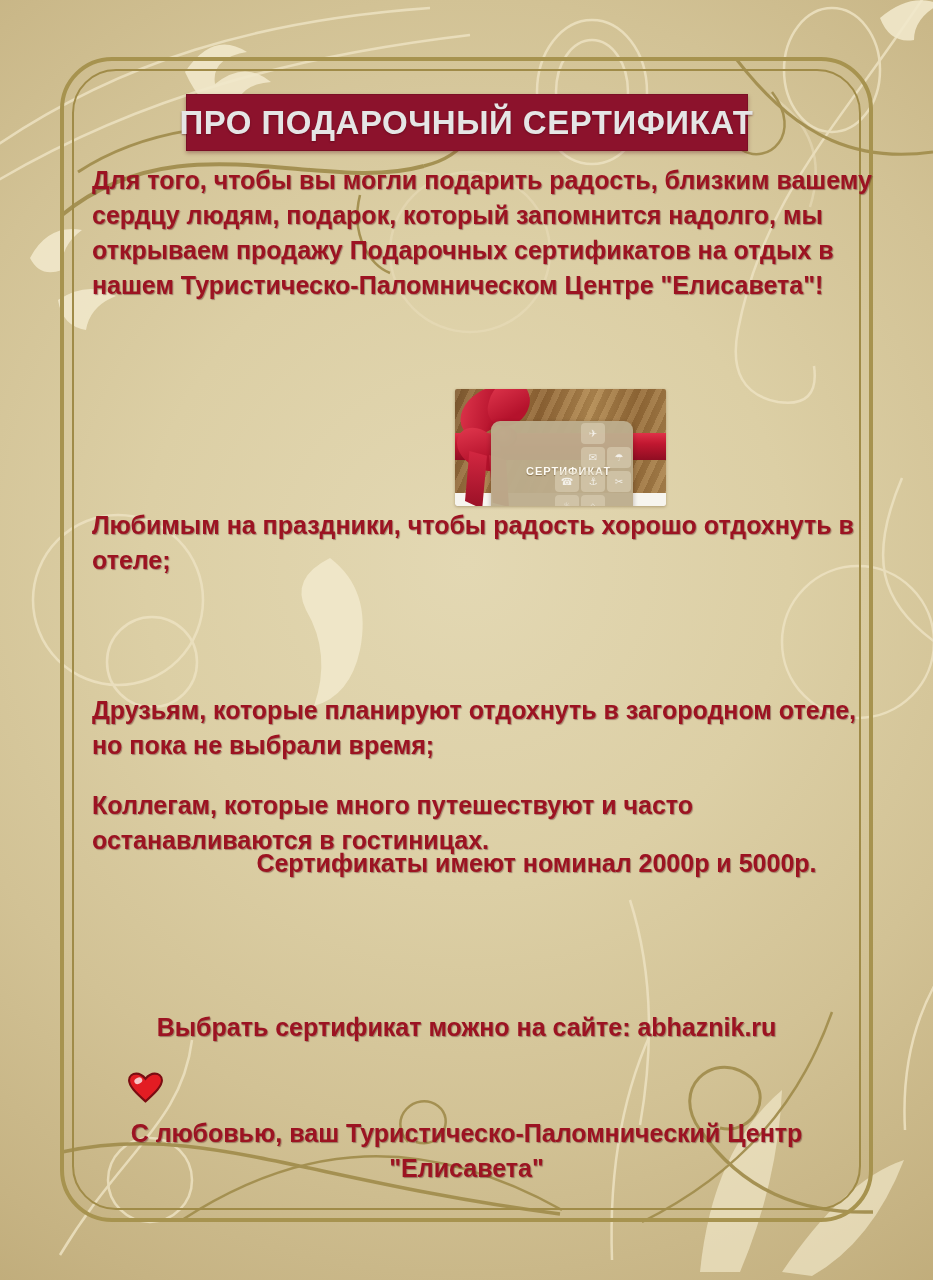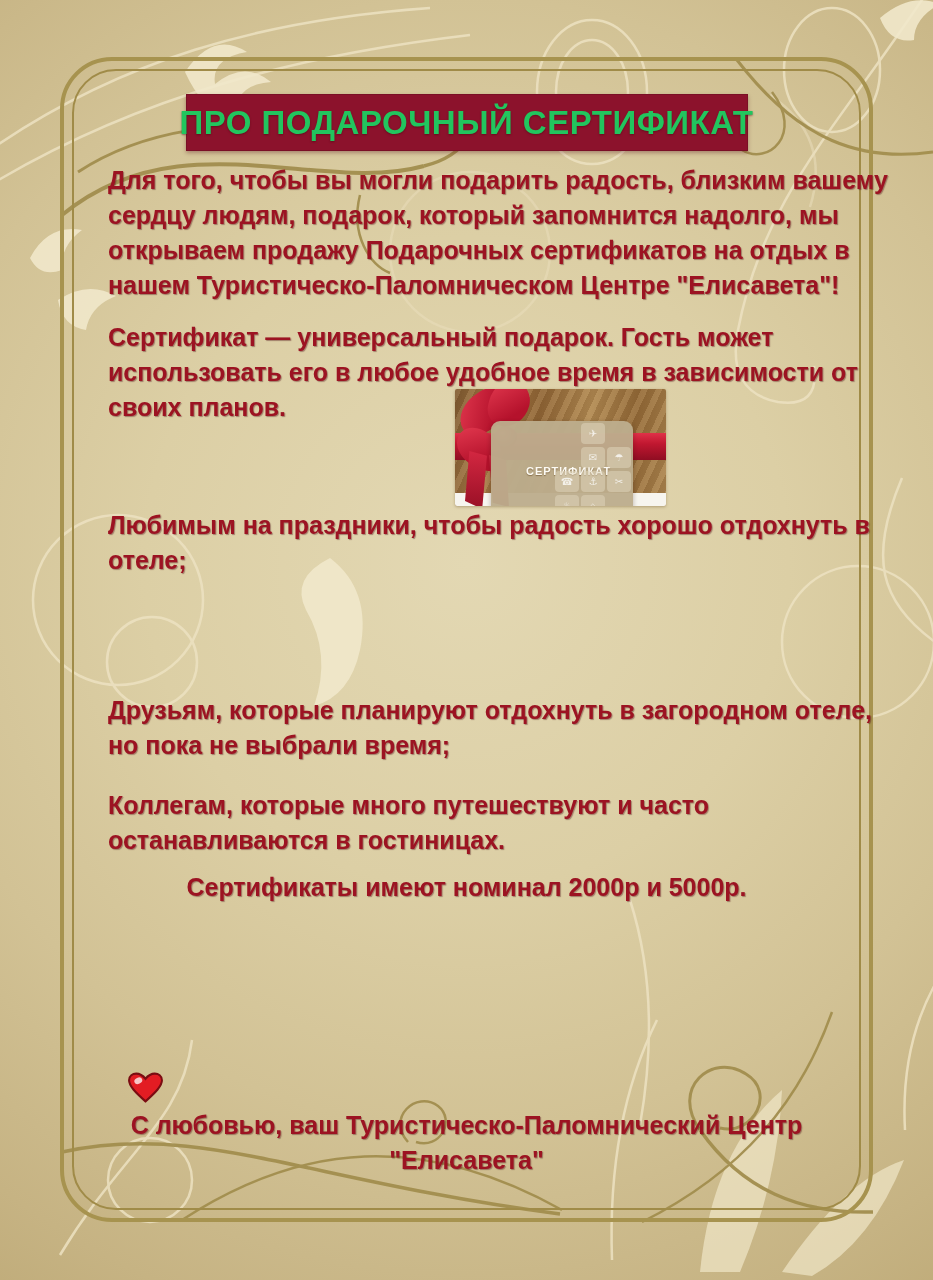--- a/index.html
+++ b/index.html
@@ -27,30 +27,30 @@
   }
 
   .banner{
     position:absolute; top:94px; left:50%; transform:translateX(-50%);
     width:562px; height:57px;
     background:#8c122c;
     box-shadow:0 2px 4px rgba(80,10,20,.35), inset 0 0 0 1px #7a0f26;
     display:flex; align-items:center; justify-content:center;
   }
   .banner span{
-    color:#22c55e; font-size:33px; font-weight:700; letter-spacing:.5px;
+    color:#e5e5e5; font-size:33px; font-weight:700; letter-spacing:.5px;
     text-shadow:0 1px 2px rgba(70,5,15,.5); white-space:nowrap;
   }
 
   .txt{
     position:absolute; color:#9c1322; font-weight:700;
     font-size:25px; line-height:35px;
     text-shadow:1px 1px 1px rgba(72,8,16,.4);
   }
-  .left-col{ left:108px; width:782px; text-align:left; }
+  .left-col{ left:92px; width:782px; text-align:left; }
   .center-col{ left:50%; transform:translateX(-50%); text-align:center; }
 
   
   .gift-photo{
     position:absolute; left:455px; top:389px; width:211px; height:117px;
     overflow:hidden; border-radius:2px;
     background:
       repeating-linear-gradient(115deg, rgba(255,230,190,.10) 0 6px, rgba(60,30,5,.10) 6px 13px),
       linear-gradient(100deg,#7e5a31 0%,#a87c48 18%,#8f6536 38%,#b08952 60%,#936a38 80%,#ad8751 100%);
     box-shadow:0 1px 3px rgba(90,60,20,.35);
@@ -80,21 +80,21 @@
     text-shadow:0 1px 1px rgba(90,60,20,.5);
     padding-left:24px;
   }
   .tile{
     position:absolute; width:24px; height:21px; border-radius:4px;
     background:rgba(222,212,185,.55);
     color:rgba(255,255,255,.75); font-size:10px;
     display:flex; align-items:center; justify-content:center;
   }
 
-  .footer-line{ display:flex; align-items:center; justify-content:space-between; gap:4px; flex-wrap:wrap; }
+  .footer-line{ display:flex; align-items:center; justify-content:space-between; gap:12px; flex-wrap:wrap; }
   .heart{ width:37px; height:33px; flex:0 0 auto; margin-right:2px; }
 </style>
 </head>
 <body>
 
 <div class="page">
 
   <svg class="deco" viewBox="0 0 933 1280">
     <g fill="none" stroke="#ede2c2" stroke-width="2.5" opacity="0.85">
       <path d="M -10 150 C 120 60, 260 20, 430 8"></path>
@@ -147,21 +147,20 @@
   <div class="frame-outer">
     <div class="frame-inner"></div>
   </div>
 
   <div class="banner">
     <span>ПРО ПОДАРОЧНЫЙ СЕРТИФИКАТ</span>
   </div>
 
   <div class="txt left-col" style="top:163px;">Для того, чтобы вы могли подарить радость, близким вашему сердцу людям, подарок, который запомнится надолго, мы открываем продажу Подарочных сертификатов на отдых в нашем Туристическо-Паломническом Центре "Елисавета"!</div>
 
-  <div class="txt left-col" style="top:320px;">Сертификат — универсальный подарок. Гость может использовать его в любое удобное время в зависимости от своих планов.</div>
 
   <div class="gift-photo">
     <div class="photo-white-strip"></div>
     <div class="ribbon-band"></div>
     <div class="bow-loop loop1"></div>
     <div class="bow-loop loop2"></div>
     <div class="bow-loop loop3"></div>
     <div class="bow-tail tail1"></div>
     <div class="bow-tail tail2"></div>
     <div class="bow-knot"></div>
@@ -176,21 +175,22 @@
       <span class="tile" style="left:64px;  top:74px;">♨</span>
       <span class="tile" style="left:90px;  top:74px;">⌂</span>
     </div>
   </div>
 
 
   <div class="txt left-col" style="top:508px;">Любимым на праздники, чтобы радость хорошо отдохнуть в отеле;</div>
   <div class="txt left-col" style="top:788px;">Коллегам, которые много путешествуют и часто останавливаются в гостиницах.</div>
   <div class="txt left-col" style="top:693px;">Друзьям, которые планируют отдохнуть в загородном отеле, но пока не выбрали время;</div>
 
-  <div class="txt center-col" style="top:870px; width:700px;">Сертификаты имеют номинал 2000р и 5000р.</div>
+  <div class="txt center-col" style="top:846px; width:700px;text-align:right;">Сертификаты имеют номинал 2000р и 5000р.</div>
+  <div class="txt center-col" style="top:1010px; width:700px;">Выбрать сертификат можно на сайте: abhaznik.ru</div>
 
   <div class="txt center-col footer-line" style="top:1071px; width:680px;">
     <svg class="heart" viewBox="0 0 36 31">
       <path d="M18 29 C8 20 2 14 2 8.5 C2 4 5.5 2 9 2 c4 0 7 2.5 9 5 c2 -2.5 5 -5 9 -5 c3.5 0 7 2 7 6.5 C34 14 28 20 18 29 Z" fill="#e31c23" stroke="#7a0c12" stroke-width="2"></path>
       <ellipse cx="11" cy="9" rx="4" ry="3" fill="#ffffff" opacity="0.75" transform="rotate(-25 11 9)"></ellipse>
     </svg>
     <span>С любовью, ваш Туристическо-Паломнический Центр "Елисавета"</span>
   </div>
 
 </div>

